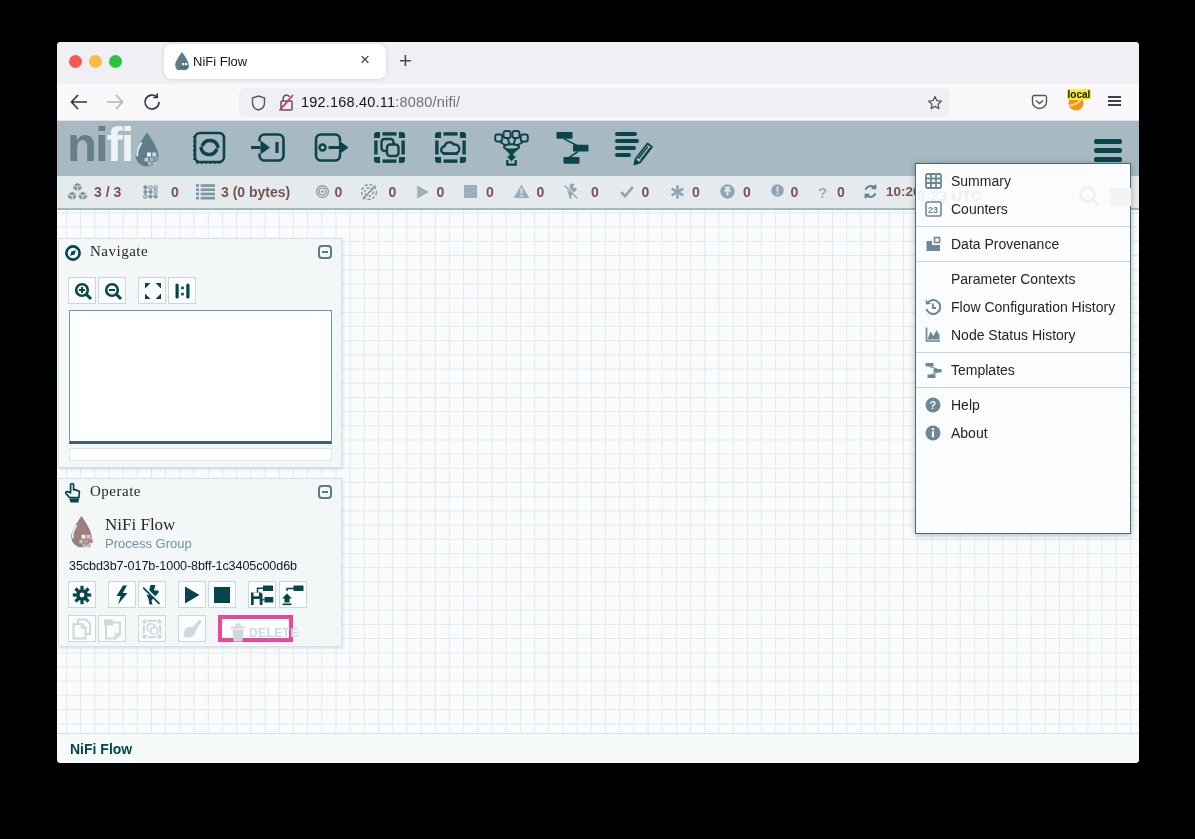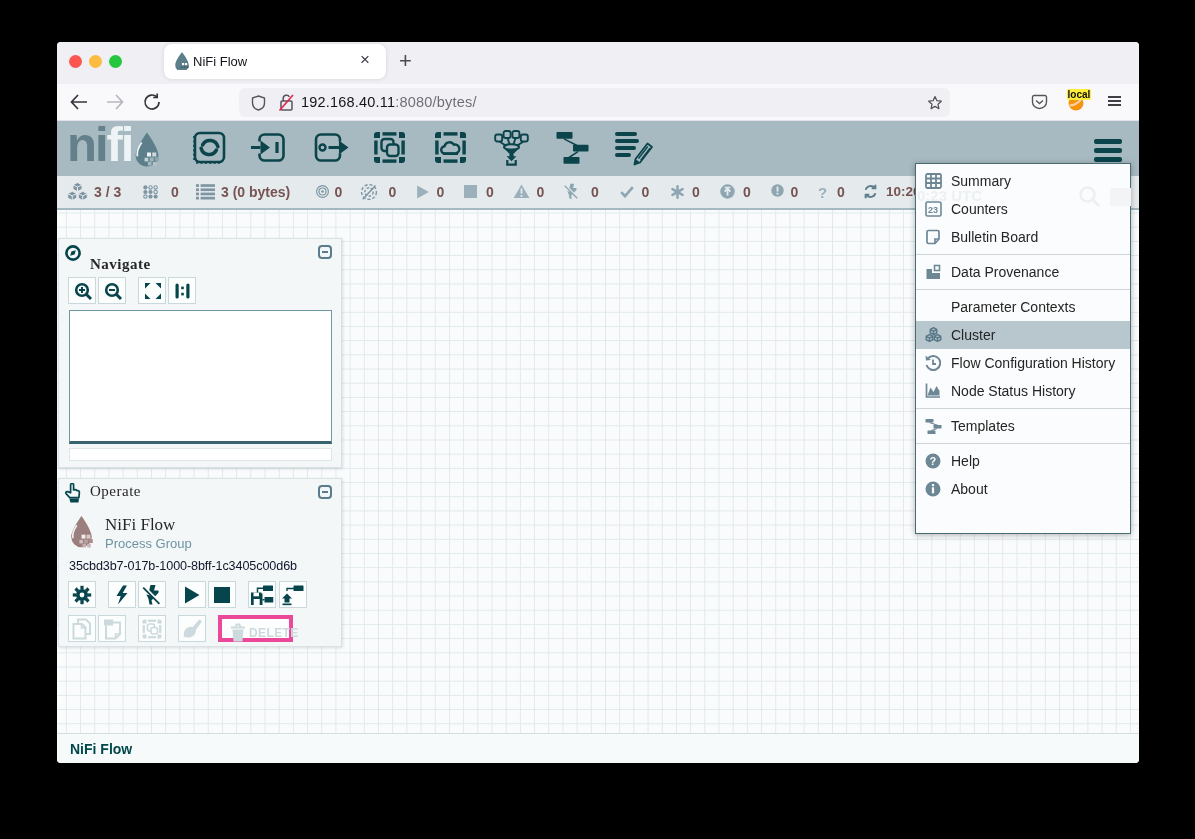--- a/index.html
+++ b/index.html
@@ -99,21 +99,21 @@
     </svg>
     <div id="urlbar">
       <svg class="abs" style="left:12px;top:7px" width="15" height="16" viewBox="0 0 15 16">
         <path d="M7.5 1 L13.5 3 V8 C13.5 11.6 11 14 7.5 15 C4 14 1.5 11.6 1.5 8 V3 Z" fill="none" stroke="#55555e" stroke-width="1.4"></path>
       </svg>
       <svg class="abs" style="left:38px;top:5px" width="19" height="19" viewBox="0 0 19 19">
         <rect x="4" y="8" width="11" height="9" rx="1" fill="none" stroke="#55555e" stroke-width="1.5"></rect>
         <path d="M6.2 8 V5.5 a3.3 3.3 0 0 1 6.2-1.6" fill="none" stroke="#55555e" stroke-width="1.5"></path>
         <line x1="2.5" y1="17.5" x2="16" y2="2" stroke="#e22850" stroke-width="1.7"></line>
       </svg>
-      <div id="urltxt">192.168.40.11<span>:8080/bytes/</span></div>
+      <div id="urltxt">192.168.40.11<span>:8080/nifi/</span></div>
       <svg class="abs" style="left:688px;top:7px" width="16" height="16" viewBox="0 0 16 16">
         <path d="M8 1.6 L9.9 5.7 14.3 6.2 11 9.2 11.9 13.6 8 11.4 4.1 13.6 5 9.2 1.7 6.2 6.1 5.7 Z" fill="none" stroke="#55555e" stroke-width="1.3" stroke-linejoin="round"></path>
       </svg>
     </div>
     <svg class="abs" style="left:974px;top:10px" width="17" height="17" viewBox="0 0 17 17">
       <path d="M1.5 3 a1.5 1.5 0 0 1 1.5-1.5 h11 a1.5 1.5 0 0 1 1.5 1.5 v5 a7 6.5 0 0 1-14 0 Z" fill="none" stroke="#55555e" stroke-width="1.4"></path>
       <path d="M5 6.5 L8.5 9.5 12 6.5" fill="none" stroke="#55555e" stroke-width="1.4"></path>
     </svg>
     <svg class="abs" style="left:1011px;top:11px" width="16" height="16" viewBox="0 0 16 16">
       <circle cx="8" cy="8" r="7.5" fill="#f7930d"></circle>
@@ -339,21 +339,21 @@
     <div class="num" style="left:829px;font-size:13.5px;">10:20:23 UTC</div>
   </div>
 
   <div id="canvas"></div>
 
   <div class="panel" id="navigate" style="top:196px; height:230px;">
     <svg class="abs" style="left:6px;top:5.5px" width="16" height="16" viewBox="0 0 16 16">
       <circle cx="8" cy="8" r="6.6" fill="none" stroke="#07454c" stroke-width="2.6"></circle>
       <path d="M10.8 5.2 L6.4 6.4 5.2 10.8 9.6 9.6 Z" fill="#07454c"></path>
     </svg>
-    <div class="ptitle abs" style="left:31px; top:17px;font-weight:bold;">Navigate</div>
+    <div class="ptitle abs" style="left:31px; top:4px;">Navigate</div>
     <div class="collapse"></div>
     <div class="nbtn" style="left:9px; top:38px;">
       <svg class="abs" style="left:5px;top:4px" width="19" height="19" viewBox="0 0 19 19">
         <circle cx="8" cy="8" r="5.8" fill="none" stroke="#07454c" stroke-width="2.6"></circle>
         <path d="M8 5 v6 M5 8 h6" stroke="#07454c" stroke-width="2"></path>
         <path d="M12.5 12.5 L17 17" stroke="#07454c" stroke-width="3"></path>
       </svg>
     </div>
     <div class="nbtn" style="left:38.5px; top:38px;">
       <svg class="abs" style="left:5px;top:4px" width="19" height="19" viewBox="0 0 19 19">
@@ -529,38 +529,27 @@
     </svg>
     <div class="ghost" style="left:194px;top:24px;width:21px;height:18px;background:#f2f4f5;"></div>
     <div class="mi"><svg width="17" height="16" viewBox="0 0 17 16">
       <rect x="1" y="1" width="15" height="14" rx="1.5" fill="none" stroke="#6d8795" stroke-width="1.8"></rect>
       <path d="M1 5.5 h15 M1 10 h15 M6 1 v14 M11 1 v14" stroke="#6d8795" stroke-width="1.8" fill="none"></path>
     </svg>Summary</div>
     <div class="mi"><svg width="17" height="16" viewBox="0 0 17 16">
       <rect x="1" y="1" width="15" height="14" rx="1.5" fill="none" stroke="#6d8795" stroke-width="1.6"></rect>
       <text x="3" y="11.5" font-size="9" font-weight="bold" fill="#6d8795" font-family="Liberation Sans">23</text>
     </svg>Counters</div>
-    <div class="mi"><svg width="16" height="16" viewBox="0 0 16 16">
-      <path d="M2 3 a1.5 1.5 0 0 1 1.5-1.5 h9 A1.5 1.5 0 0 1 14 3 v7 l-4 4.5 H3.5 A1.5 1.5 0 0 1 2 13 Z" fill="none" stroke="#6d8795" stroke-width="1.7"></path>
-      <path d="M10 14.5 V10 h4" fill="none" stroke="#6d8795" stroke-width="1.7"></path>
-    </svg>Bulletin Board</div>
     <div class="msep"></div>
     <div class="mi"><svg width="16" height="16" viewBox="0 0 16 16">
       <path d="M1.5 5 H7 V9 H15 V15 H1.5 Z" fill="#6d8795"></path>
       <rect x="9.5" y="1.5" width="5" height="5" fill="none" stroke="#6d8795" stroke-width="1.6"></rect>
     </svg>Data Provenance</div>
     <div class="msep"></div>
     <div class="mi">Parameter Contexts</div>
-    <div class="mi hl"><svg width="17" height="16" viewBox="0 0 21 20">
-      <g fill="none" stroke="#5c7a8a" stroke-width="2" stroke-linejoin="round">
-        <path d="M10.5 1 L14.5 3 V7.5 L10.5 9.5 L6.5 7.5 V3 Z M6.5 3.2 L10.5 5.2 L14.5 3.2 M10.5 5.2 V9.3"></path>
-        <path d="M5.5 9.5 L9.5 11.5 V16 L5.5 18 L1.5 16 V11.5 Z M1.5 11.7 L5.5 13.7 L9.5 11.7 M5.5 13.7 V17.8"></path>
-        <path d="M15.5 9.5 L19.5 11.5 V16 L15.5 18 L11.5 16 V11.5 Z M11.5 11.7 L15.5 13.7 L19.5 11.7 M15.5 13.7 V17.8"></path>
-      </g>
-    </svg>Cluster</div>
     <div class="mi"><svg width="16" height="16" viewBox="0 0 16 16">
       <path d="M2.5 4 a7 7 0 1 1 -1 6" fill="none" stroke="#6d8795" stroke-width="2"></path>
       <path d="M0.5 0.5 L1 5.5 L6 5 Z" fill="#6d8795"></path>
       <path d="M8 4.5 V9 H11" fill="none" stroke="#6d8795" stroke-width="1.8"></path>
     </svg>Flow Configuration History</div>
     <div class="mi"><svg width="16" height="15" viewBox="0 0 16 15">
       <path d="M1.5 0.5 V14 H15" fill="none" stroke="#6d8795" stroke-width="1.7"></path>
       <path d="M2.5 12.5 L5.5 4.5 L8.5 9 L11.5 3 L14.5 8 V12.5 Z" fill="#6d8795"></path>
     </svg>Node Status History</div>
     <div class="msep"></div>

